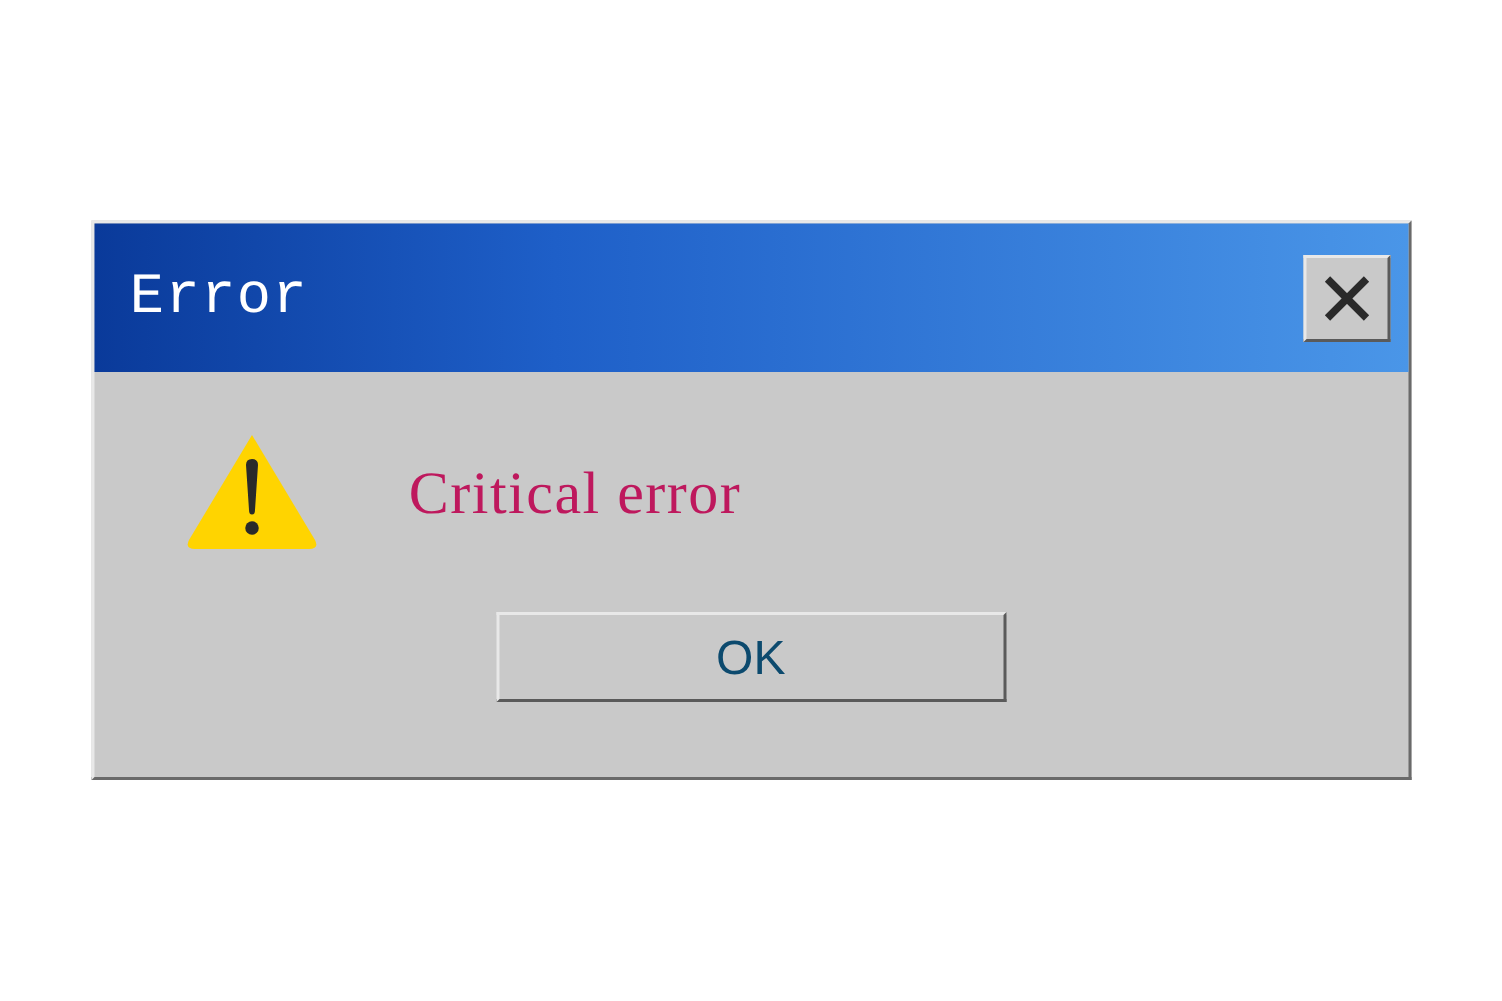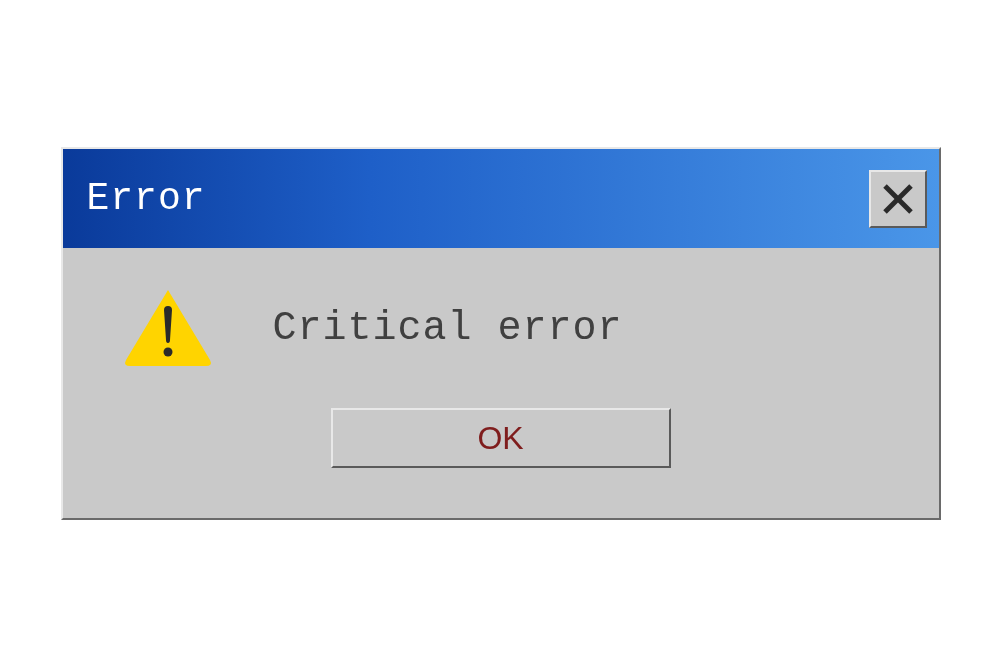--- a/index.html
+++ b/index.html
@@ -70,42 +70,42 @@
     }
     
     .warning-icon {
       width: 90px;
       height: 80px;
       flex-shrink: 0;
     }
     
     .message {
       font-size: 40px;
-      color: #404040;
-      font-family: Liberation Mono, monospace;
+      color: #be185d;
+      font-family: Liberation Serif, serif;
       letter-spacing: 1px;
     }
     
     .button-area {
       display: flex;
       justify-content: center;
       padding: 10px 0 50px 0;
     }
     
     .ok-btn {
       width: 340px;
       height: 60px;
       background: #c9c9c9;
       border-top: 2px solid #e8e8e8;
       border-left: 2px solid #e8e8e8;
       border-right: 2px solid #5a5a5a;
       border-bottom: 2px solid #5a5a5a;
       font-size: 32px;
       font-family: Arial, sans-serif;
-      color: #7f1d1d;
+      color: #0c4a6e;
       display: flex;
       align-items: center;
       justify-content: center;
       cursor: pointer;
     }
   </style>
 </head>
 <body>
 
 <div class="dialog">

